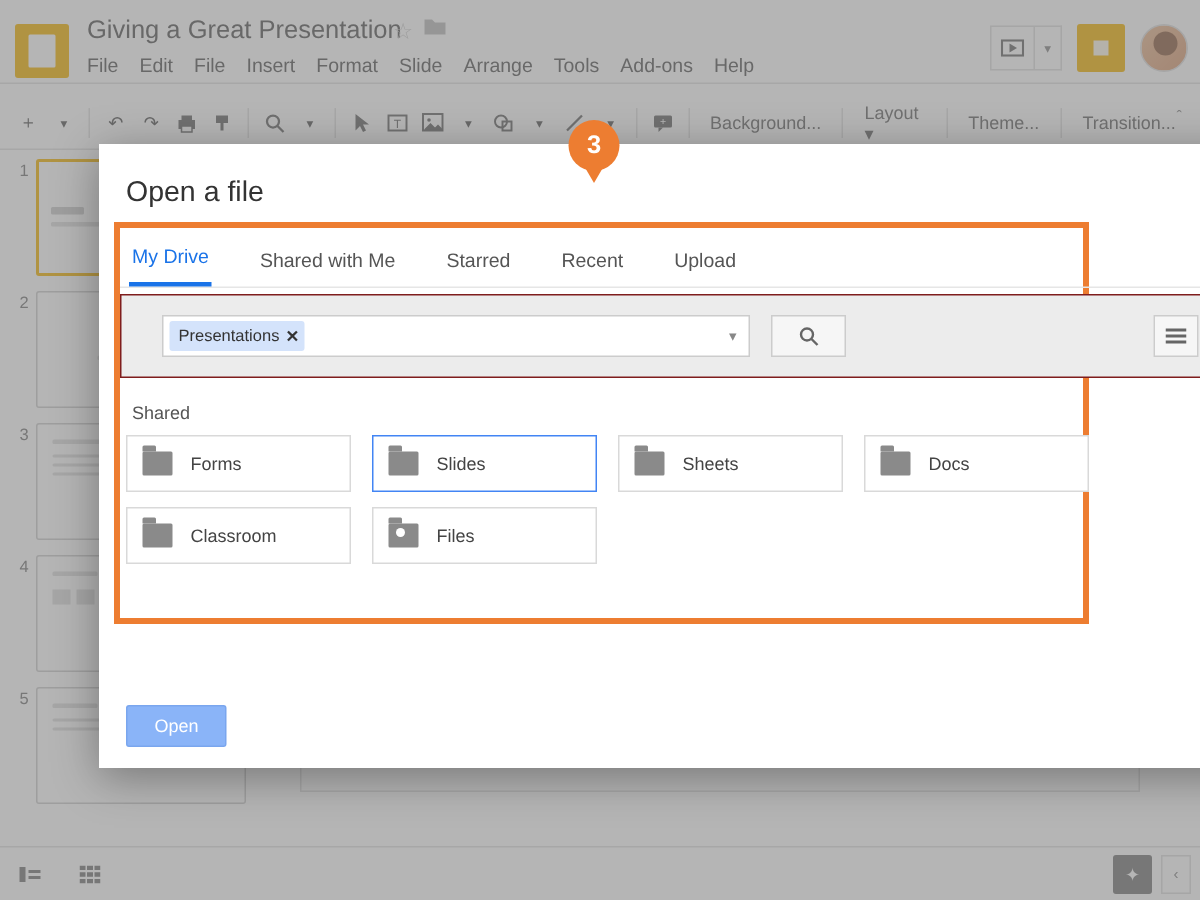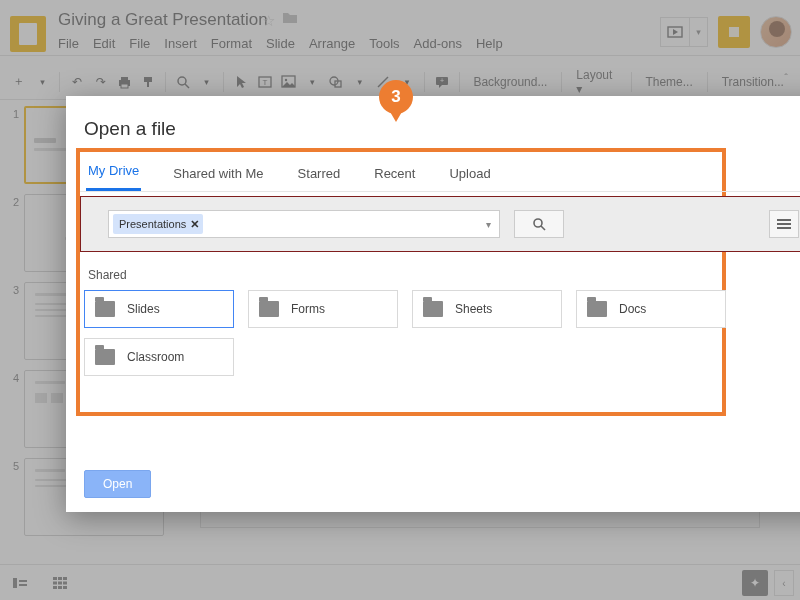--- a/index.html
+++ b/index.html
@@ -333,39 +333,43 @@
             </svg>
         </div>
         <div class="view-btn" style="font-family:serif; font-style:italic;">
           <span style="font-size:9px; line-height:8px;">A<br>Z</span>
         </div>
       </div>
     </div>
 
     <div class="folders-label">Shared</div>
     <div class="folders-grid">
+      <div class="folder">
+        <div class="folder-icon"></div>
+        <span>Forms</span>
+      </div>
       <div class="folder sel">
         <div class="folder-icon"></div>
         <span>Slides</span>
       </div>
       <div class="folder">
         <div class="folder-icon"></div>
-        <span>Forms</span>
-      </div>
-      <div class="folder">
-        <div class="folder-icon"></div>
         <span>Sheets</span>
       </div>
       <div class="folder">
         <div class="folder-icon"></div>
         <span>Docs</span>
       </div>
       <div class="folder">
         <div class="folder-icon"></div>
         <span>Classroom</span>
+      </div>
+      <div class="folder">
+        <div class="folder-icon shared"></div>
+        <span>Files</span>
       </div>
     </div>
 
     <div class="modal-btns">
       <div class="btn primary">Open</div>
     </div>
   </div>
 
 </div>
 

